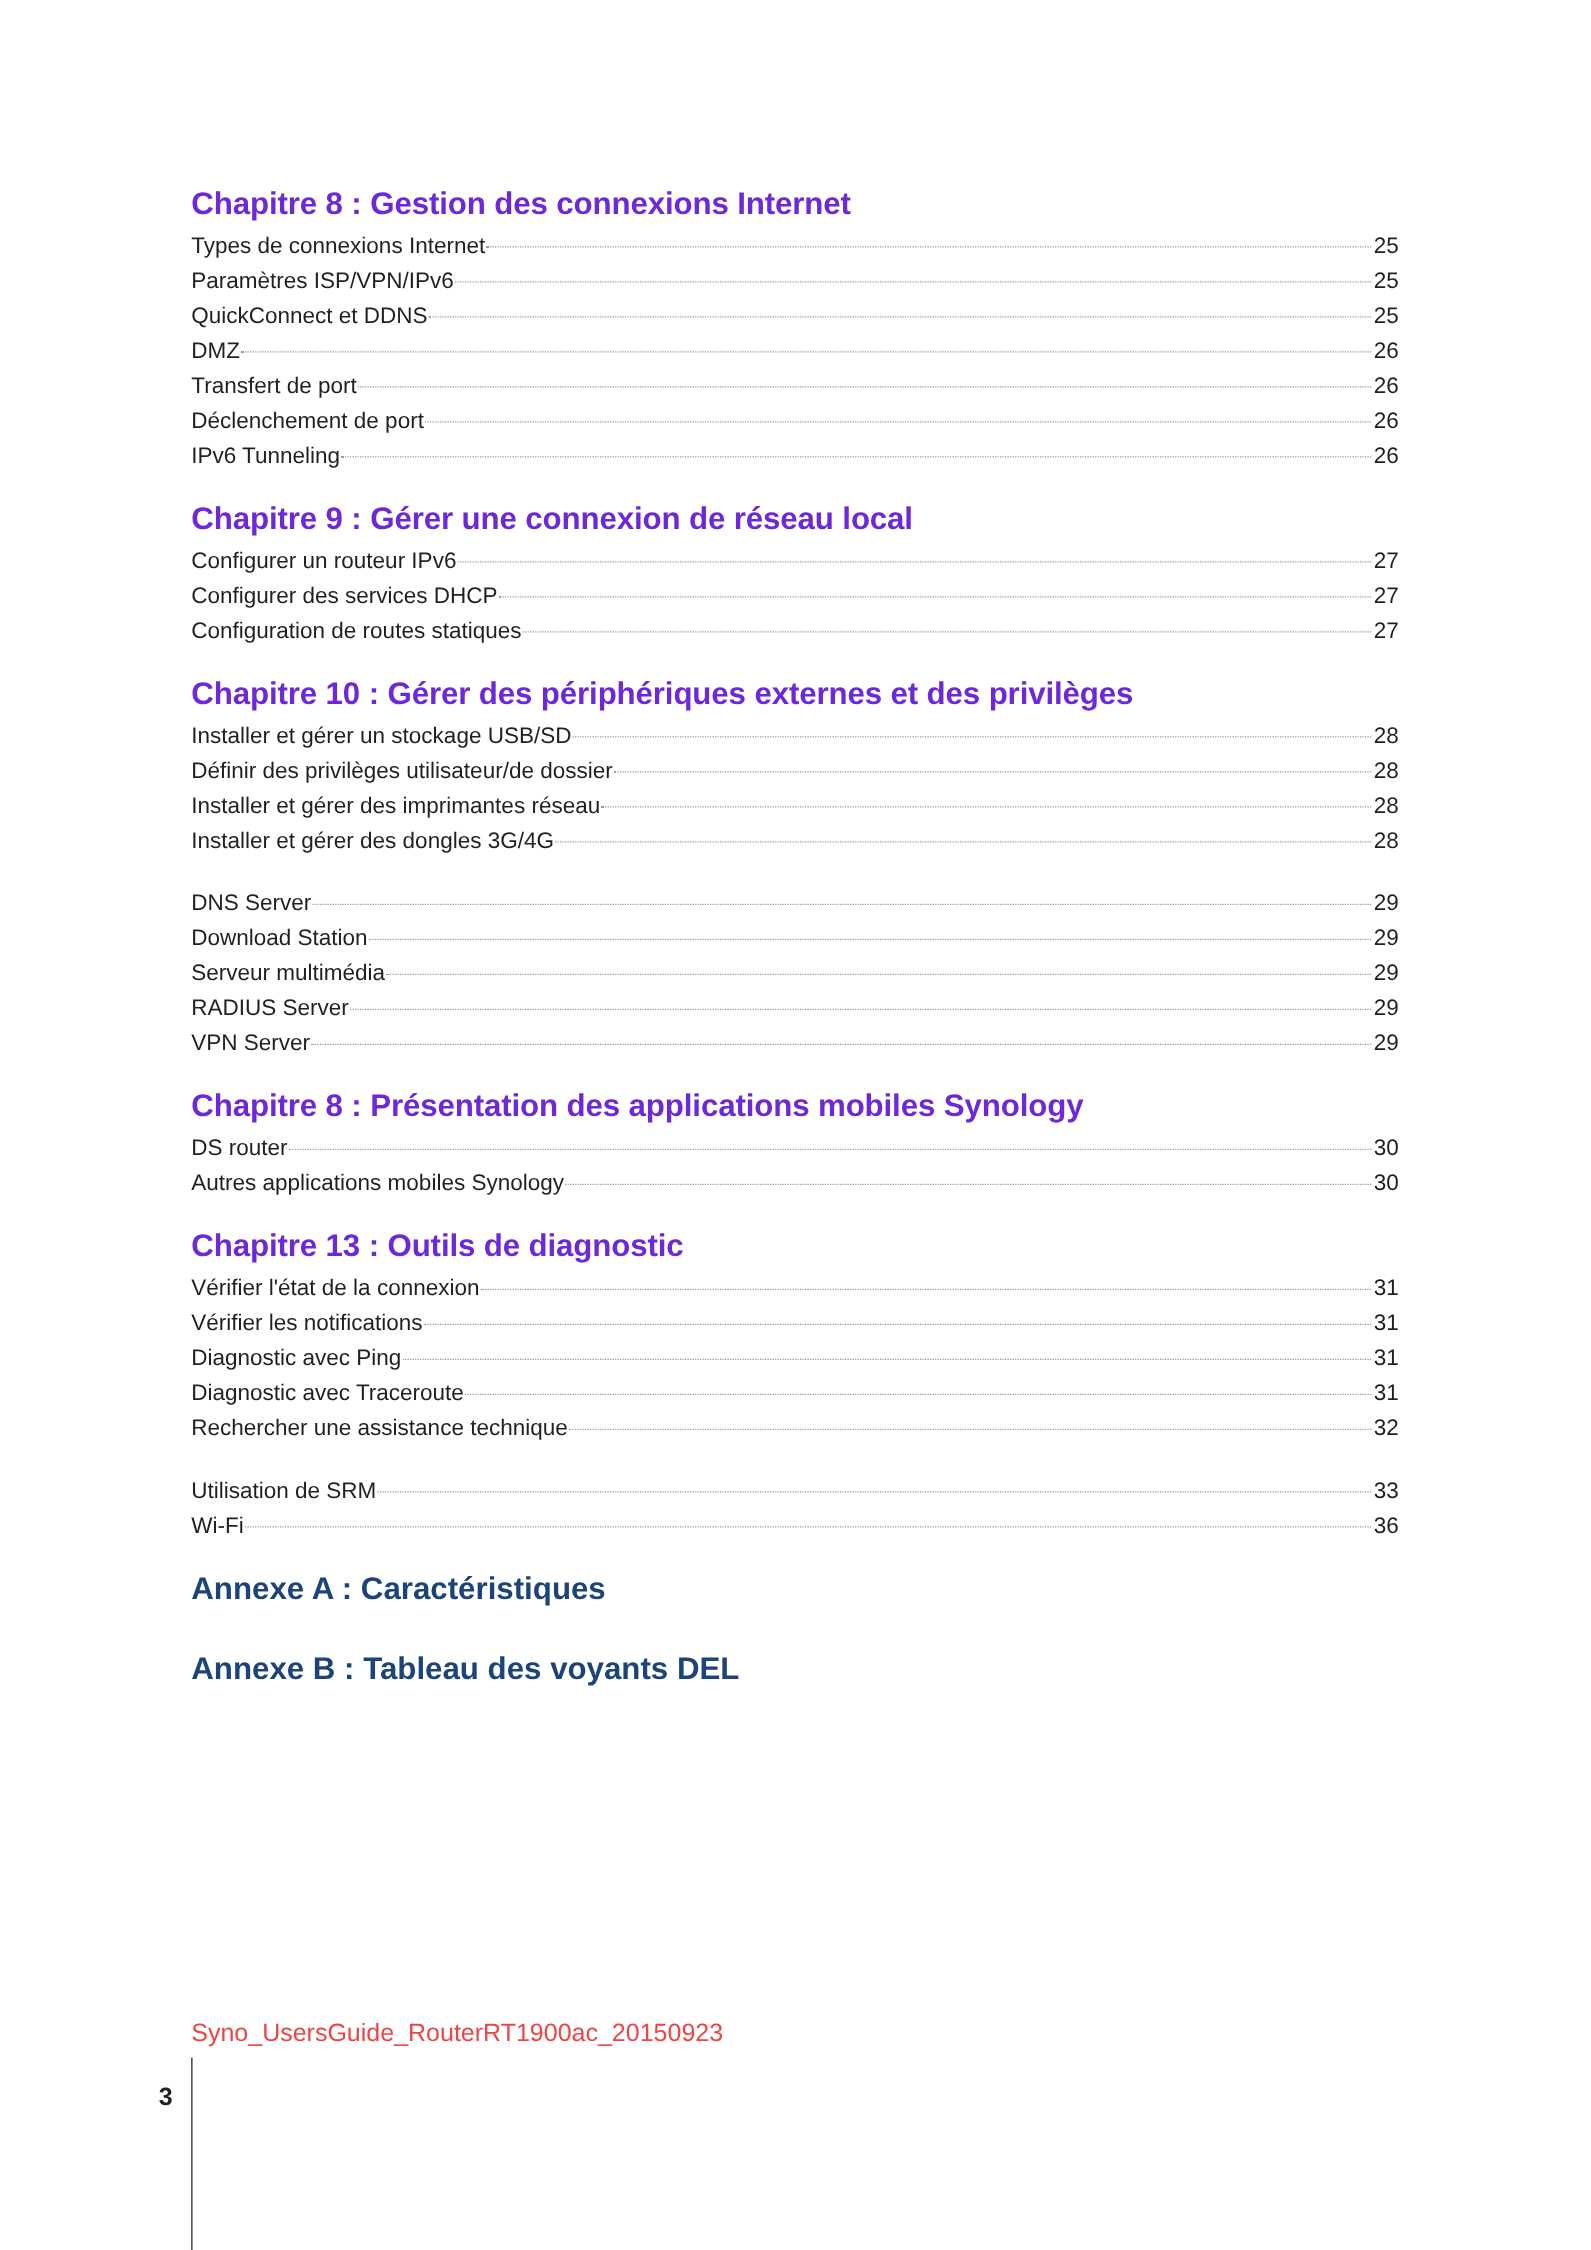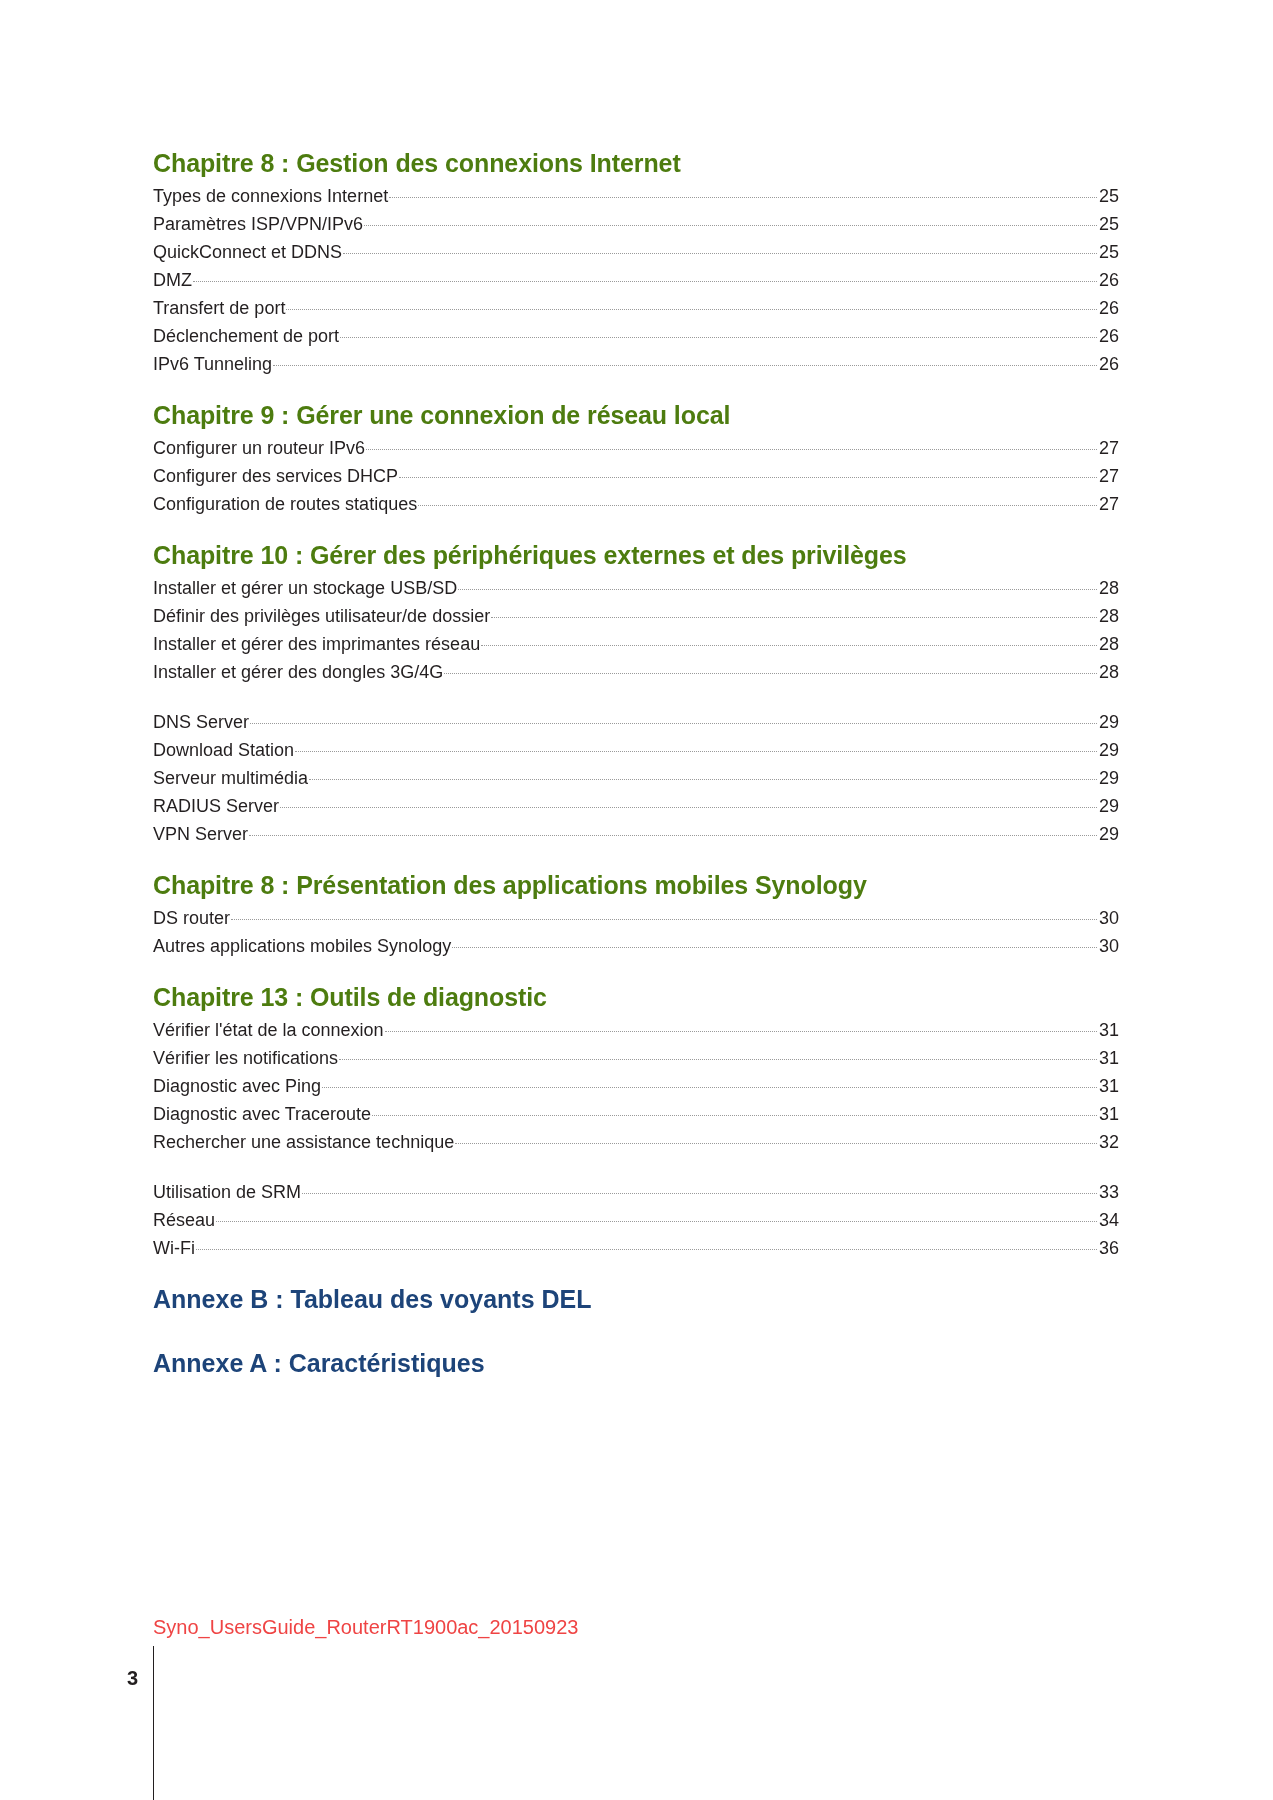--- a/index.html
+++ b/index.html
@@ -1,20 +1,20 @@
 <!DOCTYPE html>
 <html><head>
 <meta charset="utf-8">
 <style>
   html, body { margin: 0; padding: 0; background: #ffffff; }
   body { width: 1273px; height: 1800px; position: relative; overflow: hidden;
          font-family: "Liberation Sans", sans-serif; color: #231f20; }
   .toc { position: absolute; left: 153px; top: 148px; width: 966px; }
   .chapter { margin-bottom: 22px; }
-  .chapter-title { font-weight: bold; font-size: 25px; color: #4d7c0f;
+  .chapter-title { font-weight: bold; font-size: 25px; color: #6d28d9;
                    line-height: 30px; margin: 0 0 4px 0; white-space: nowrap; letter-spacing: -0.1px; }
   .entry { display: flex; align-items: baseline; font-size: 18px; line-height: 28px; height: 28px; text-align: right; }
   .entry-label { white-space: nowrap; }
   .entry-leader { flex: 1; border-bottom: 1px dotted #9a9a9a; margin: 0 2px 0 1px; transform: translateY(-4px); }
   .entry-page { white-space: nowrap; }
   .annex { font-weight: bold; font-size: 25px; color: #1d4479; line-height: 30px; margin: 0 0 34px 0; white-space: nowrap; }
   .annex-group { margin-top: 14px; }
   .footer-doc { position: absolute; left: 153px; top: 1616px; font-size: 20px; color: #ef4444; white-space: nowrap; }
   .page-number { position: absolute; left: 127px; top: 1667px; font-size: 20px; font-weight: bold; color: #231f20; }
   .margin-rule { position: absolute; left: 153px; top: 1646px; width: 1px; height: 154px; background: #231f20; }
@@ -171,32 +171,27 @@
           <span class="entry-page">32</span>
         </div>
       </div>
       <div class="chapter">
         <div class="entry">
           <span class="entry-label">Utilisation de SRM</span>
           <span class="entry-leader"></span>
           <span class="entry-page">33</span>
         </div>
         <div class="entry">
-          <span class="entry-label">Réseau</span>
-          <span class="entry-leader"></span>
-          <span class="entry-page">34</span>
-        </div>
-        <div class="entry">
           <span class="entry-label">Wi-Fi</span>
           <span class="entry-leader"></span>
           <span class="entry-page">36</span>
         </div>
       </div>
     </div>
   <div class="annex-group" id="annexes">
+      <div class="annex">Annexe A : Caractéristiques</div>
       <div class="annex">Annexe B : Tableau des voyants DEL</div>
-      <div class="annex">Annexe A : Caractéristiques</div>
     </div>
 </div>
 
 <div class="footer-doc">Syno_UsersGuide_RouterRT1900ac_20150923</div>
 <div class="margin-rule"></div>
 <div class="page-number">3</div>
 
 </body></html>

